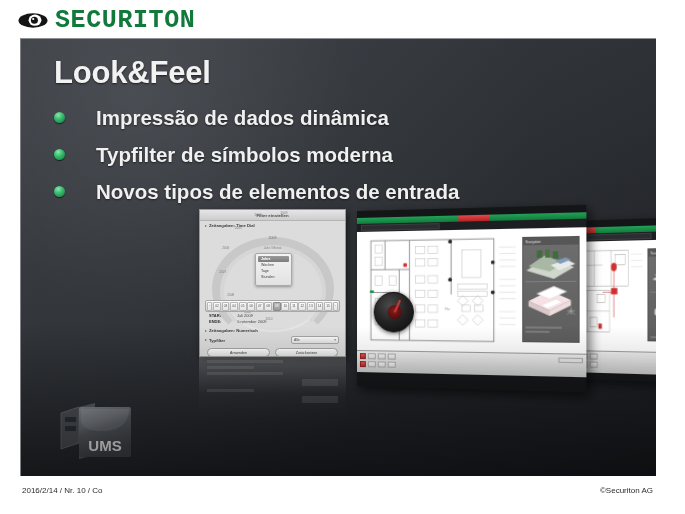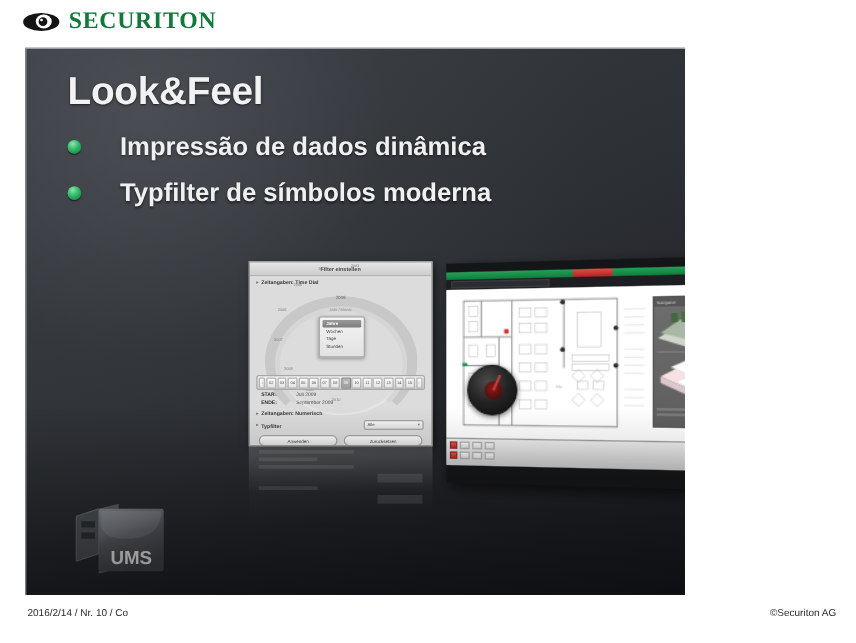--- a/index.html
+++ b/index.html
@@ -16,27 +16,27 @@
   #header {
     position:absolute; left:0; top:0; width:685px; height:38px;
     background:#ffffff;
   }
   #logo-wrap {
     position:absolute; left:18px; top:6px;
     display:flex; align-items:center; gap:7px;
   }
   #eye-icon { width:30px; height:19px; display:block; }
   #logo-text {
-    font-size:19px; font-weight:bold; letter-spacing:0.6px;
+    font-size:25px; font-weight:bold; letter-spacing:0.6px;
     color:#117a3b;
-    font-family:Liberation Serif, serif;
+    font-family:Liberation Mono, monospace;
   }
   
   #panel {
-    position:absolute; left:20px; top:38px; width:528px; height:438px;
+    position:absolute; left:20px; top:38px; width:636px; height:438px;
     background:
       radial-gradient(circle at 18% 12%, rgba(90,94,100,0.55) 0%, rgba(70,74,80,0.20) 34%, rgba(0,0,0,0) 62%),
       linear-gradient(155deg,#3a3d42 0%, #34373c 22%, #2c2f33 48%, #23252a 72%, #1a1c20 100%);
     border-top:1px solid #8d9095;
     border-left:1px solid #7e8186;
     overflow:hidden;
   }
   #panel:after{
     content:""; position:absolute; left:0; right:0; bottom:0; height:150px;
     background:linear-gradient(to bottom, rgba(0,0,0,0) 0%, rgba(0,0,0,0.45) 100%);
@@ -299,21 +299,21 @@
   
   #footer{
     position:absolute; left:0; top:476px; width:685px; height:25px;
     background:#ffffff;
   }
   #footer-left{
     position:absolute; left:22px; top:10px;
     font-size:8px; color:#2b2b2b;
   }
   #footer-right{
-    position:absolute; right:16px; top:10px;
+    position:absolute; right:32px; top:10px;
     font-size:8px; color:#2b2b2b;
   }
 </style>
 </head>
 <body>
 
 <div id="slide">
 
   <div id="header">
     <div id="logo-wrap">
@@ -334,20 +334,24 @@
     <div id="title">Look&amp;Feel</div>
 
     <div id="bullets">
       <div class="bullet-row">
         <span class="bullet-dot"></span>
         <span class="bullet-text">Impressão de dados dinâmica</span>
       </div>
       <div class="bullet-row">
         <span class="bullet-dot"></span>
         <span class="bullet-text">Typfilter de símbolos moderna</span>
+      </div>
+      <div class="bullet-row">
+        <span class="bullet-dot"></span>
+        <span class="bullet-text">Novos tipos de elementos de entrada</span>
       </div>
     </div>
 
     <div id="ums">
       <svg viewBox="0 0 80 66">
 
         <path d="M4 14 L22 8 L22 44 L4 50 Z" fill="#4e5257" stroke="#6b6f75" stroke-width="0.8"></path>
         <rect x="8" y="18" width="11" height="5" fill="#2f3337"></rect>
         <rect x="8" y="27" width="11" height="5" fill="#2f3337"></rect>
 

